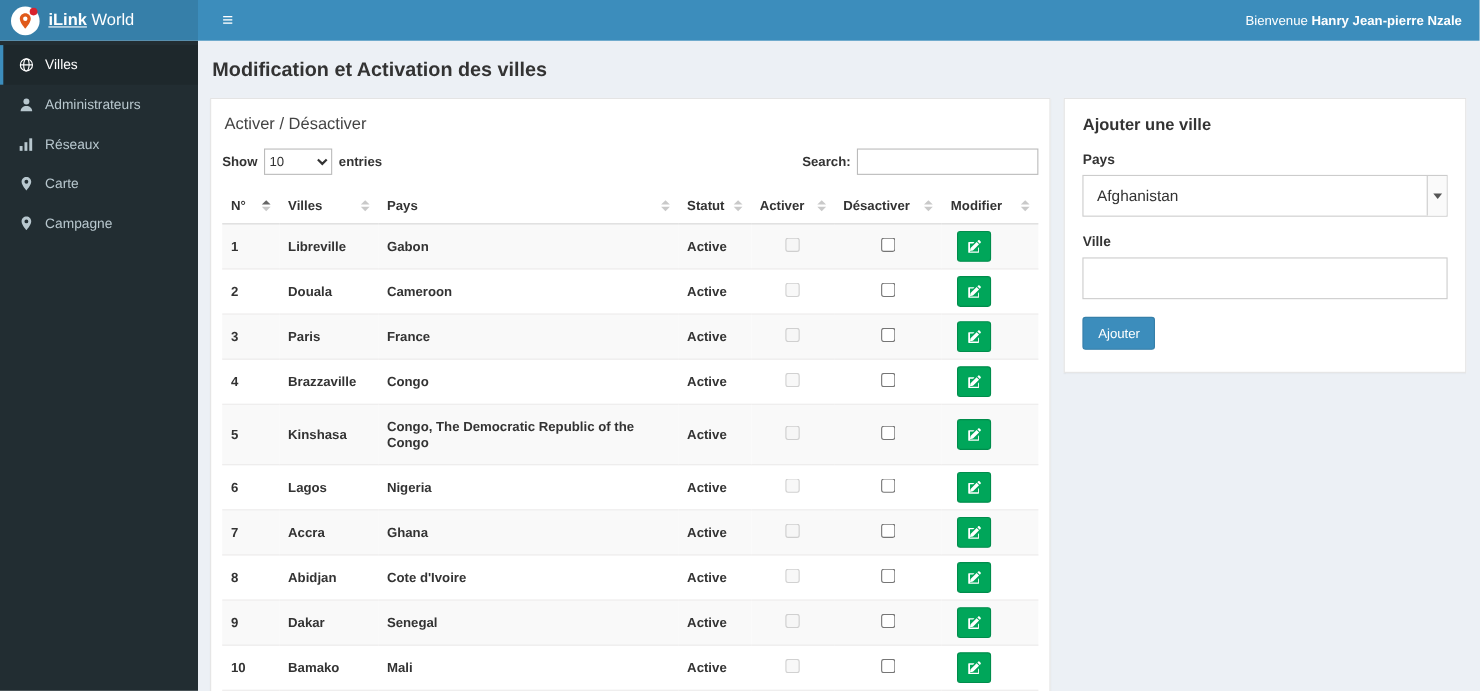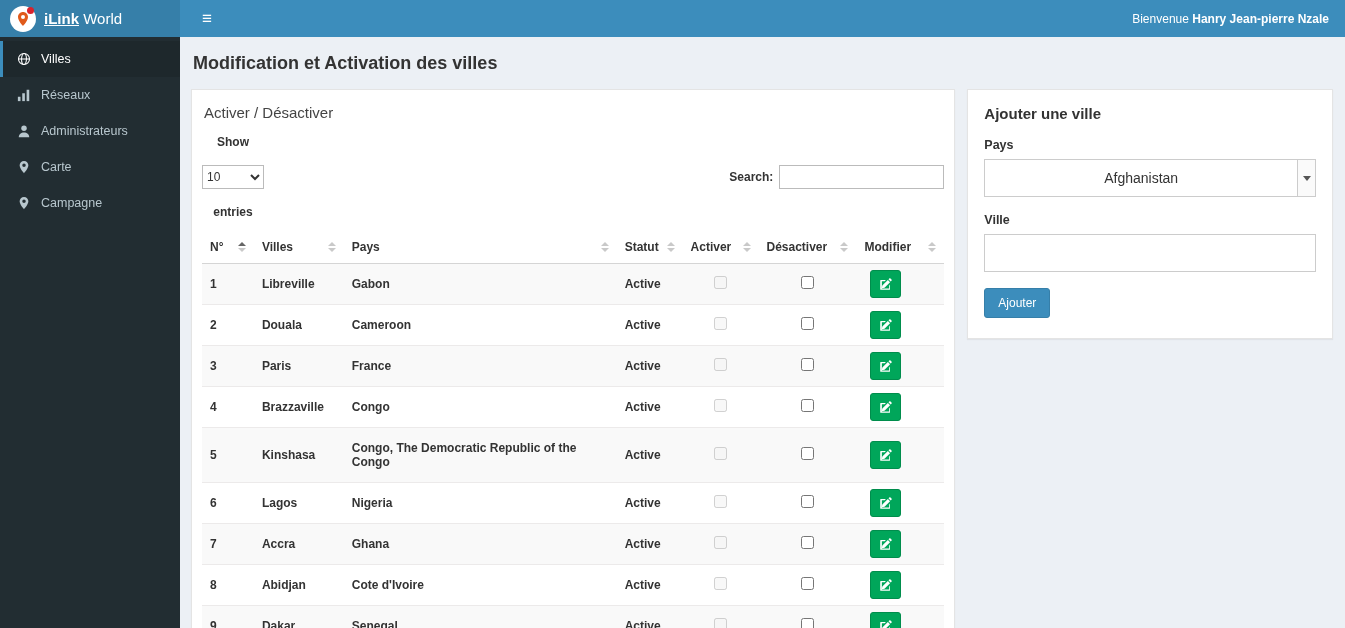--- a/index.html
+++ b/index.html
@@ -27,21 +27,21 @@
   .sidebar-item.active { background:#1e282c; color:#fff; border-left-color:#3c8dbc; }
   
   .main { position:absolute; top:37px; left:180px; width:1165px; height:419px; padding:12px 12px 0 11px; }
   .page-title { font-size:18px; font-weight:700; color:#333; margin:4px 0 15px 2px; }
   .content-row { display:flex; gap:12px; align-items:flex-start; }
   .panel { background:#fff; border:1px solid #e4e4e4; box-shadow:0 1px 1px rgba(0,0,0,.05); }
   
   .table-panel { width:765px; padding:10px 10px 14px; }
   .panel-title { font-size:15px; color:#444; font-weight:400; margin:4px 0 14px 2px; }
   .controls-row { display:flex; justify-content:space-between; align-items:center; margin:8px 0 12px; }
-  .length-ctl { display:flex; align-items:center; gap:16px; font-size:12px; font-weight:700; color:#333;flex-direction:column; }
+  .length-ctl { display:flex; align-items:center; gap:6px; font-size:12px; font-weight:700; color:#333; }
   .length-ctl select { width:62px; height:24px; border:1px solid #bbb; background:#fff; font-size:12px; color:#333; }
   .search-ctl { display:flex; align-items:center; gap:6px; font-size:12px; font-weight:700; color:#333; }
   .search-ctl input { width:165px; height:24px; border:1px solid #bbb; padding:0 6px; font-size:12px; }
   table.villes { width:100%; border-collapse:collapse; font-size:12px; }
   table.villes th { text-align:left; font-weight:700; color:#333; padding:9px 8px; border-bottom:1px solid #d5d5d5; }
   .th-wrap { display:flex; align-items:center; justify-content:space-between; gap:4px; }
   .sort-icon { display:inline-flex; flex-direction:column; gap:2px; }
   .sort-icon i { display:block; width:0; height:0; border-left:4px solid transparent; border-right:4px solid transparent; }
   .sort-icon .up { border-bottom:4px solid #c9c9c9; }
   .sort-icon .down { border-top:4px solid #c9c9c9; }
@@ -54,21 +54,21 @@
   .edit-btn { width:31px; height:28px; background:#00a65a; border:1px solid #008d4c; border-radius:3px; display:inline-flex; align-items:center; justify-content:center; cursor:pointer; margin-left:6px; }
   input[type="checkbox"] { width:13px; height:13px; }
   
   .add-panel { width:366px; padding:15px 16px 20px; }
   .add-title { font-size:15px; color:#333; font-weight:700; margin-bottom:16px; }
   .field-label { font-size:12.5px; font-weight:700; color:#333; margin-bottom:7px; }
   .select-wrap { position:relative; margin-bottom:16px; }
   .select-wrap select {
     width:100%; height:38px; border:1px solid #ccc; background:#fff;
     font-size:14px; color:#333; padding:0 30px 0 12px;
-    appearance:none;text-align:center; -webkit-appearance:none;
+    appearance:none; -webkit-appearance:none;
   }
   .select-arrow { position:absolute; top:1px; right:1px; bottom:1px; width:18px; border-left:1px solid #ccc; background:#fafafa; display:flex; align-items:center; justify-content:center; pointer-events:none; }
   .select-arrow::after { content:""; width:0; height:0; border-left:4px solid transparent; border-right:4px solid transparent; border-top:5px solid #555; }
   .ville-input { width:100%; height:38px; border:1px solid #ccc; padding:0 12px; font-size:14px; margin-bottom:16px; }
   .submit-btn { background:#3c8dbc; border:1px solid #367fa9; color:#fff; font-size:12px; font-weight:400; padding:7px 13px; border-radius:3px; cursor:pointer; }
 </style>
 </head>
 <body>
 
 <header class="topbar">
@@ -94,32 +94,32 @@
   <div class="sidebar-item active">
     <svg width="14" height="14" viewBox="0 0 16 16" fill="none" stroke="currentColor" stroke-width="1.2">
       <circle cx="8" cy="8" r="6.3"></circle>
         <ellipse cx="8" cy="8" rx="2.8" ry="6.3"></ellipse>
         <line x1="1.7" y1="8" x2="14.3" y2="8"></line>
     </svg>
     <span>Villes</span>
   </div>
   <div class="sidebar-item">
     <svg width="14" height="14" viewBox="0 0 16 16" fill="currentColor">
+      <circle cx="8" cy="4.8" r="3.1"></circle>
+        <path d="M2 15c0-3.3 2.7-5.4 6-5.4s6 2.1 6 5.4z"></path>
+    </svg>
+    <span>Administrateurs</span>
+  </div>
+  <div class="sidebar-item">
+    <svg width="14" height="14" viewBox="0 0 16 16" fill="currentColor">
       <rect x="1" y="10" width="3" height="5"></rect>
         <rect x="6" y="6" width="3" height="9"></rect>
         <rect x="11" y="2" width="3" height="13"></rect>
     </svg>
     <span>Réseaux</span>
-  </div>
-  <div class="sidebar-item">
-    <svg width="14" height="14" viewBox="0 0 16 16" fill="currentColor">
-      <circle cx="8" cy="4.8" r="3.1"></circle>
-        <path d="M2 15c0-3.3 2.7-5.4 6-5.4s6 2.1 6 5.4z"></path>
-    </svg>
-    <span>Administrateurs</span>
   </div>
   <div class="sidebar-item">
     <svg width="14" height="14" viewBox="0 0 16 16" fill="currentColor">
       <path d="M8 1C5.2 1 3 3.2 3 6c0 3.7 5 9 5 9s5-5.3 5-9c0-2.8-2.2-5-5-5zm0 7a2 2 0 1 1 0-4 2 2 0 0 1 0 4z"></path>
     </svg>
     <span>Carte</span>
   </div>
   <div class="sidebar-item">
     <svg width="14" height="14" viewBox="0 0 16 16" fill="currentColor">
       <path d="M8 1C5.2 1 3 3.2 3 6c0 3.7 5 9 5 9s5-5.3 5-9c0-2.8-2.2-5-5-5zm0 7a2 2 0 1 1 0-4 2 2 0 0 1 0 4z"></path>

